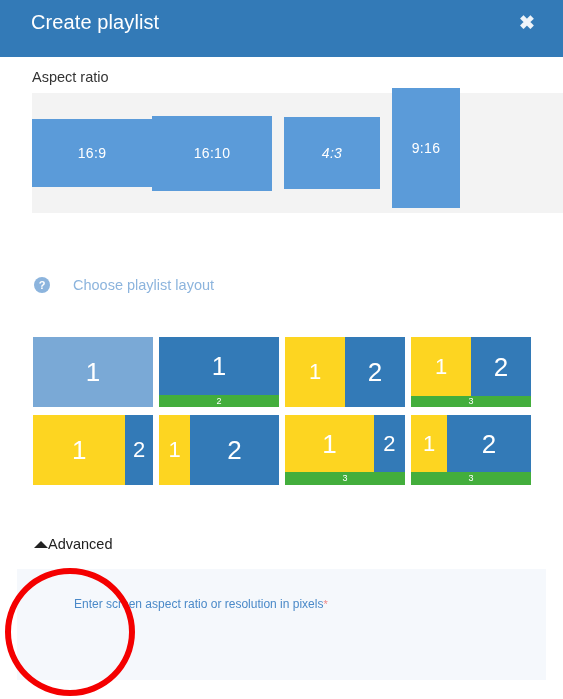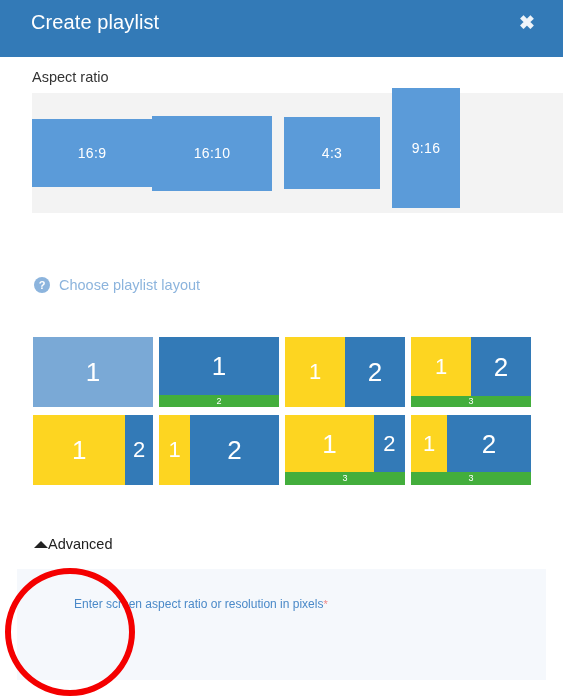--- a/index.html
+++ b/index.html
@@ -92,21 +92,21 @@
     background: #5b9bd9;
     color: #ffffff;
     font-size: 14px;
     display: flex;
     align-items: center;
     justify-content: center;
     letter-spacing: .3px;
   }
   .r-16-9  { width: 120px; height: 68px; }
   .r-16-10 { width: 120px; height: 75px; }
-  .r-4-3   { width: 96px;  height: 72px; }
+  .r-4-3   { width: 96px;  height: 72px; font-style: italic; }
   .r-9-16  { width: 68px;  height: 120px; }
 
   .ratio-cell.tall .ratio-box { position: absolute; top: -5px; left: 0; }
 
   
   .help-link {
     position: absolute;
     left: 34px;
     top: 220px;
     display: flex;
@@ -122,20 +122,21 @@
     font-size: 11px;
     font-weight: bold;
     display: flex;
     align-items: center;
     justify-content: center;
     line-height: 1;
   }
   .help-text {
     color: #8cb4dd;
     font-size: 14.5px;
+    margin-left: 14px;
   }
 
   
   .layout-grid {
     position: absolute;
     left: 33px;
     top: 280px;
     width: 500px;
     display: flex;
     flex-wrap: wrap;

